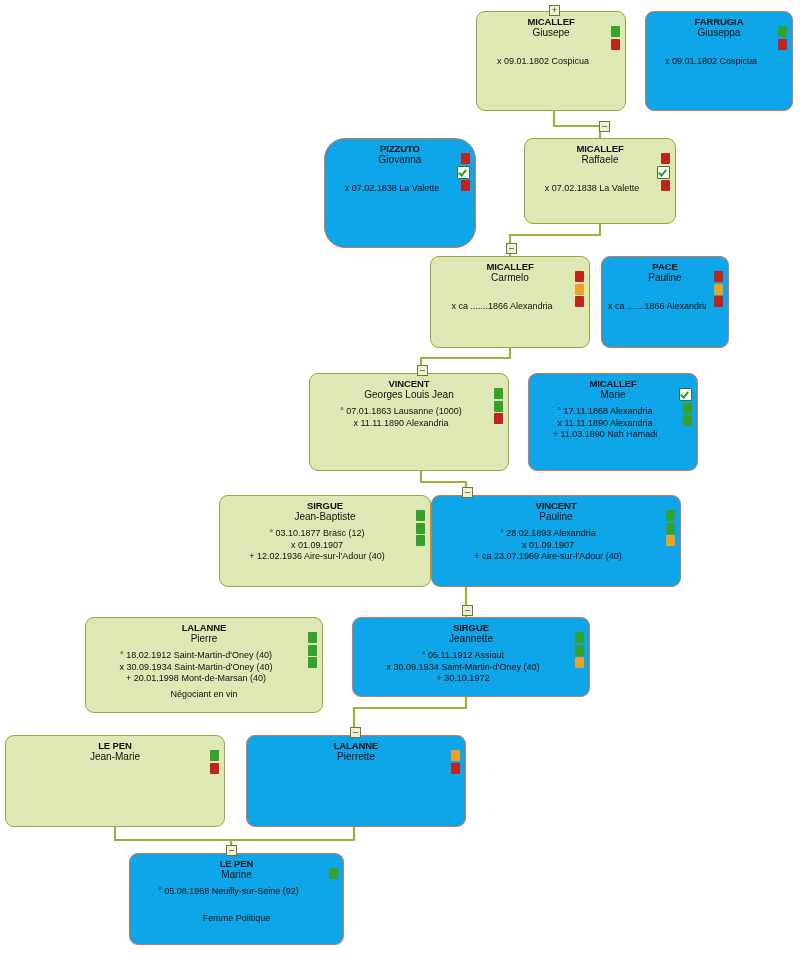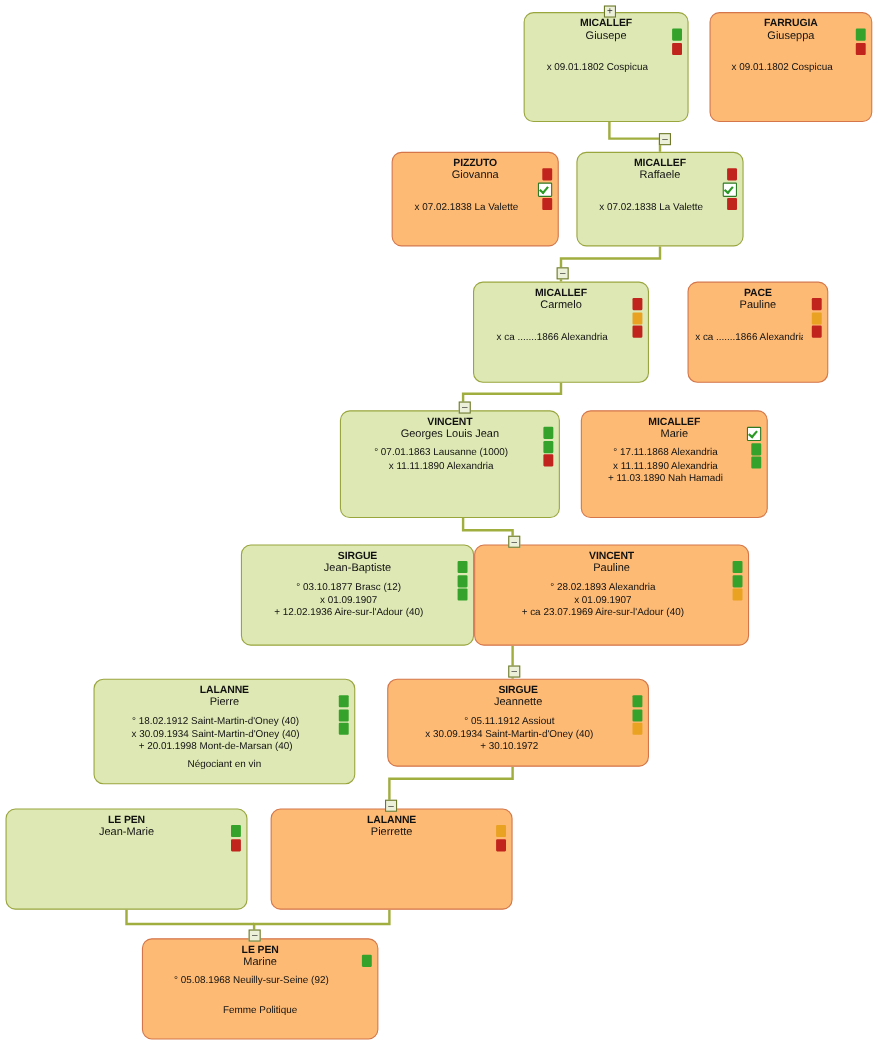--- a/index.html
+++ b/index.html
@@ -32,21 +32,21 @@
     box-sizing: border-box;
     border-radius: 9px;
     border: 1.3px solid #8a8a3a;
     overflow: hidden;
   }
   .node.male {
     background: #dde8b4;
     border-color: #99a53d;
   }
   .node.female {
-    background: #fdba74;
+    background: #0ea5e9;
     border-color: #d4764a;
   }
   .node .surname {
     text-align: center;
     font-weight: bold;
     font-size: 9.5px;
     color: #111;
     margin-top: 4px;
     letter-spacing: -0.1px;
   }
@@ -158,21 +158,21 @@
         <div class="given">Giuseppa</div>
         <div class="events">
           <div>&nbsp;</div>
           <div>x 09.01.1802 Cospicua</div>
         </div>
         <div class="badges">
           <div class="badge green"></div>
           <div class="badge red"></div>
         </div>
       </div>
-      <div class="node female" style="left: 356px; top: 138px; width: 152px; height: 86px;">
+      <div class="node female" style="left: 324px; top: 138px; width: 152px; height: 110px; border-radius: 21px;">
         <div class="surname">PIZZUTO</div>
         <div class="given">Giovanna</div>
         <div class="events">
           <div>&nbsp;</div>
           <div>x 07.02.1838 La Valette</div>
         </div>
         <div class="badges">
           <div class="badge red"></div>
           <div class="badge check"></div>
           <div class="badge red"></div>
@@ -197,21 +197,21 @@
         <div class="events">
           <div>&nbsp;</div>
           <div>x ca .......1866 Alexandria</div>
         </div>
         <div class="badges">
           <div class="badge red"></div>
           <div class="badge orange"></div>
           <div class="badge red"></div>
         </div>
       </div>
-      <div class="node female" style="left: 601px; top: 256px; width: 128px; height: 92px; margin-left: 24px;">
+      <div class="node female" style="left: 601px; top: 256px; width: 128px; height: 92px;">
         <div class="surname">PACE</div>
         <div class="given">Pauline</div>
         <div class="events">
           <div>&nbsp;</div>
           <div>x ca .......1866 Alexandria</div>
         </div>
         <div class="badges">
           <div class="badge red"></div>
           <div class="badge orange"></div>
           <div class="badge red"></div>

